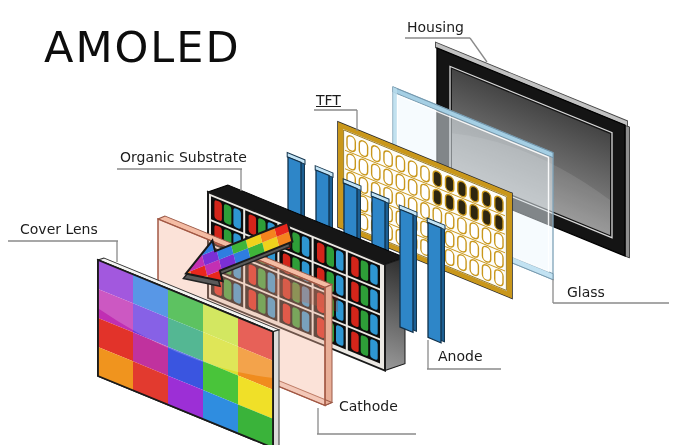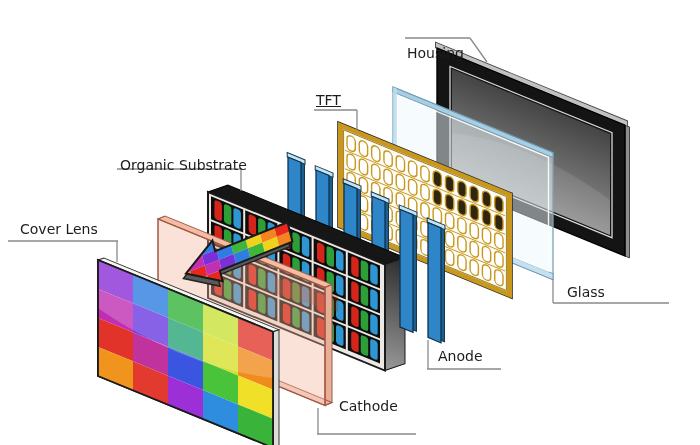--- a/index.html
+++ b/index.html
@@ -1,23 +1,23 @@
 <!DOCTYPE html>
 <html><head>
 <meta charset="utf-8">
 <style>
   html,body{margin:0;padding:0;background:#fff;}
   #stage{position:relative;width:700px;height:445px;background:#ffffff;overflow:hidden;
          font-family:"DejaVu Sans","Liberation Sans",sans-serif;}
   #scene{position:absolute;left:0;top:0;}
   .title{position:absolute;left:44px;top:22px;font-size:43px;letter-spacing:2px;color:#0d0d0d;}
   .lbl{position:absolute;font-size:14px;color:#1c1c1c;white-space:nowrap;}
-  .lbl-housing{left:407px;top:19px;margin-top:26px;}
+  .lbl-housing{left:407px;top:19px;}
   .lbl-tft{left:316px;top:92px;text-decoration:underline;}
-  .lbl-organic{left:120px;top:149px;margin-top:8px;}
+  .lbl-organic{left:120px;top:149px;}
   .lbl-cover{left:20px;top:221px;}
   .lbl-cathode{left:339px;top:398px;}
   .lbl-anode{left:438px;top:348px;text-align:right;}
   .lbl-glass{left:567px;top:284px;text-align:right;}
 </style>
 </head>
 <body>
 
 <div id="stage">
 
@@ -343,20 +343,21 @@
         <line x1="117" y1="241" x2="117" y2="262"></line>
     <line x1="317" y1="434" x2="416" y2="434"></line> 
         <line x1="318" y1="434" x2="318" y2="408"></line>
     <line x1="427" y1="369" x2="501" y2="369"></line> 
         <line x1="428" y1="369" x2="428" y2="340"></line>
     <line x1="553" y1="303" x2="669" y2="303"></line> 
         <line x1="553" y1="303" x2="553" y2="279"></line>
   </g>
 </svg>
 
+<div class="title">AMOLED</div>
 <div class="lbl lbl-housing">Housing</div>
 <div class="lbl lbl-tft">TFT</div>
 <div class="lbl lbl-organic">Organic Substrate</div>
 <div class="lbl lbl-cover">Cover Lens</div>
 <div class="lbl lbl-cathode">Cathode</div>
 <div class="lbl lbl-anode">Anode</div>
 <div class="lbl lbl-glass">Glass</div>
 
 </div>
 

